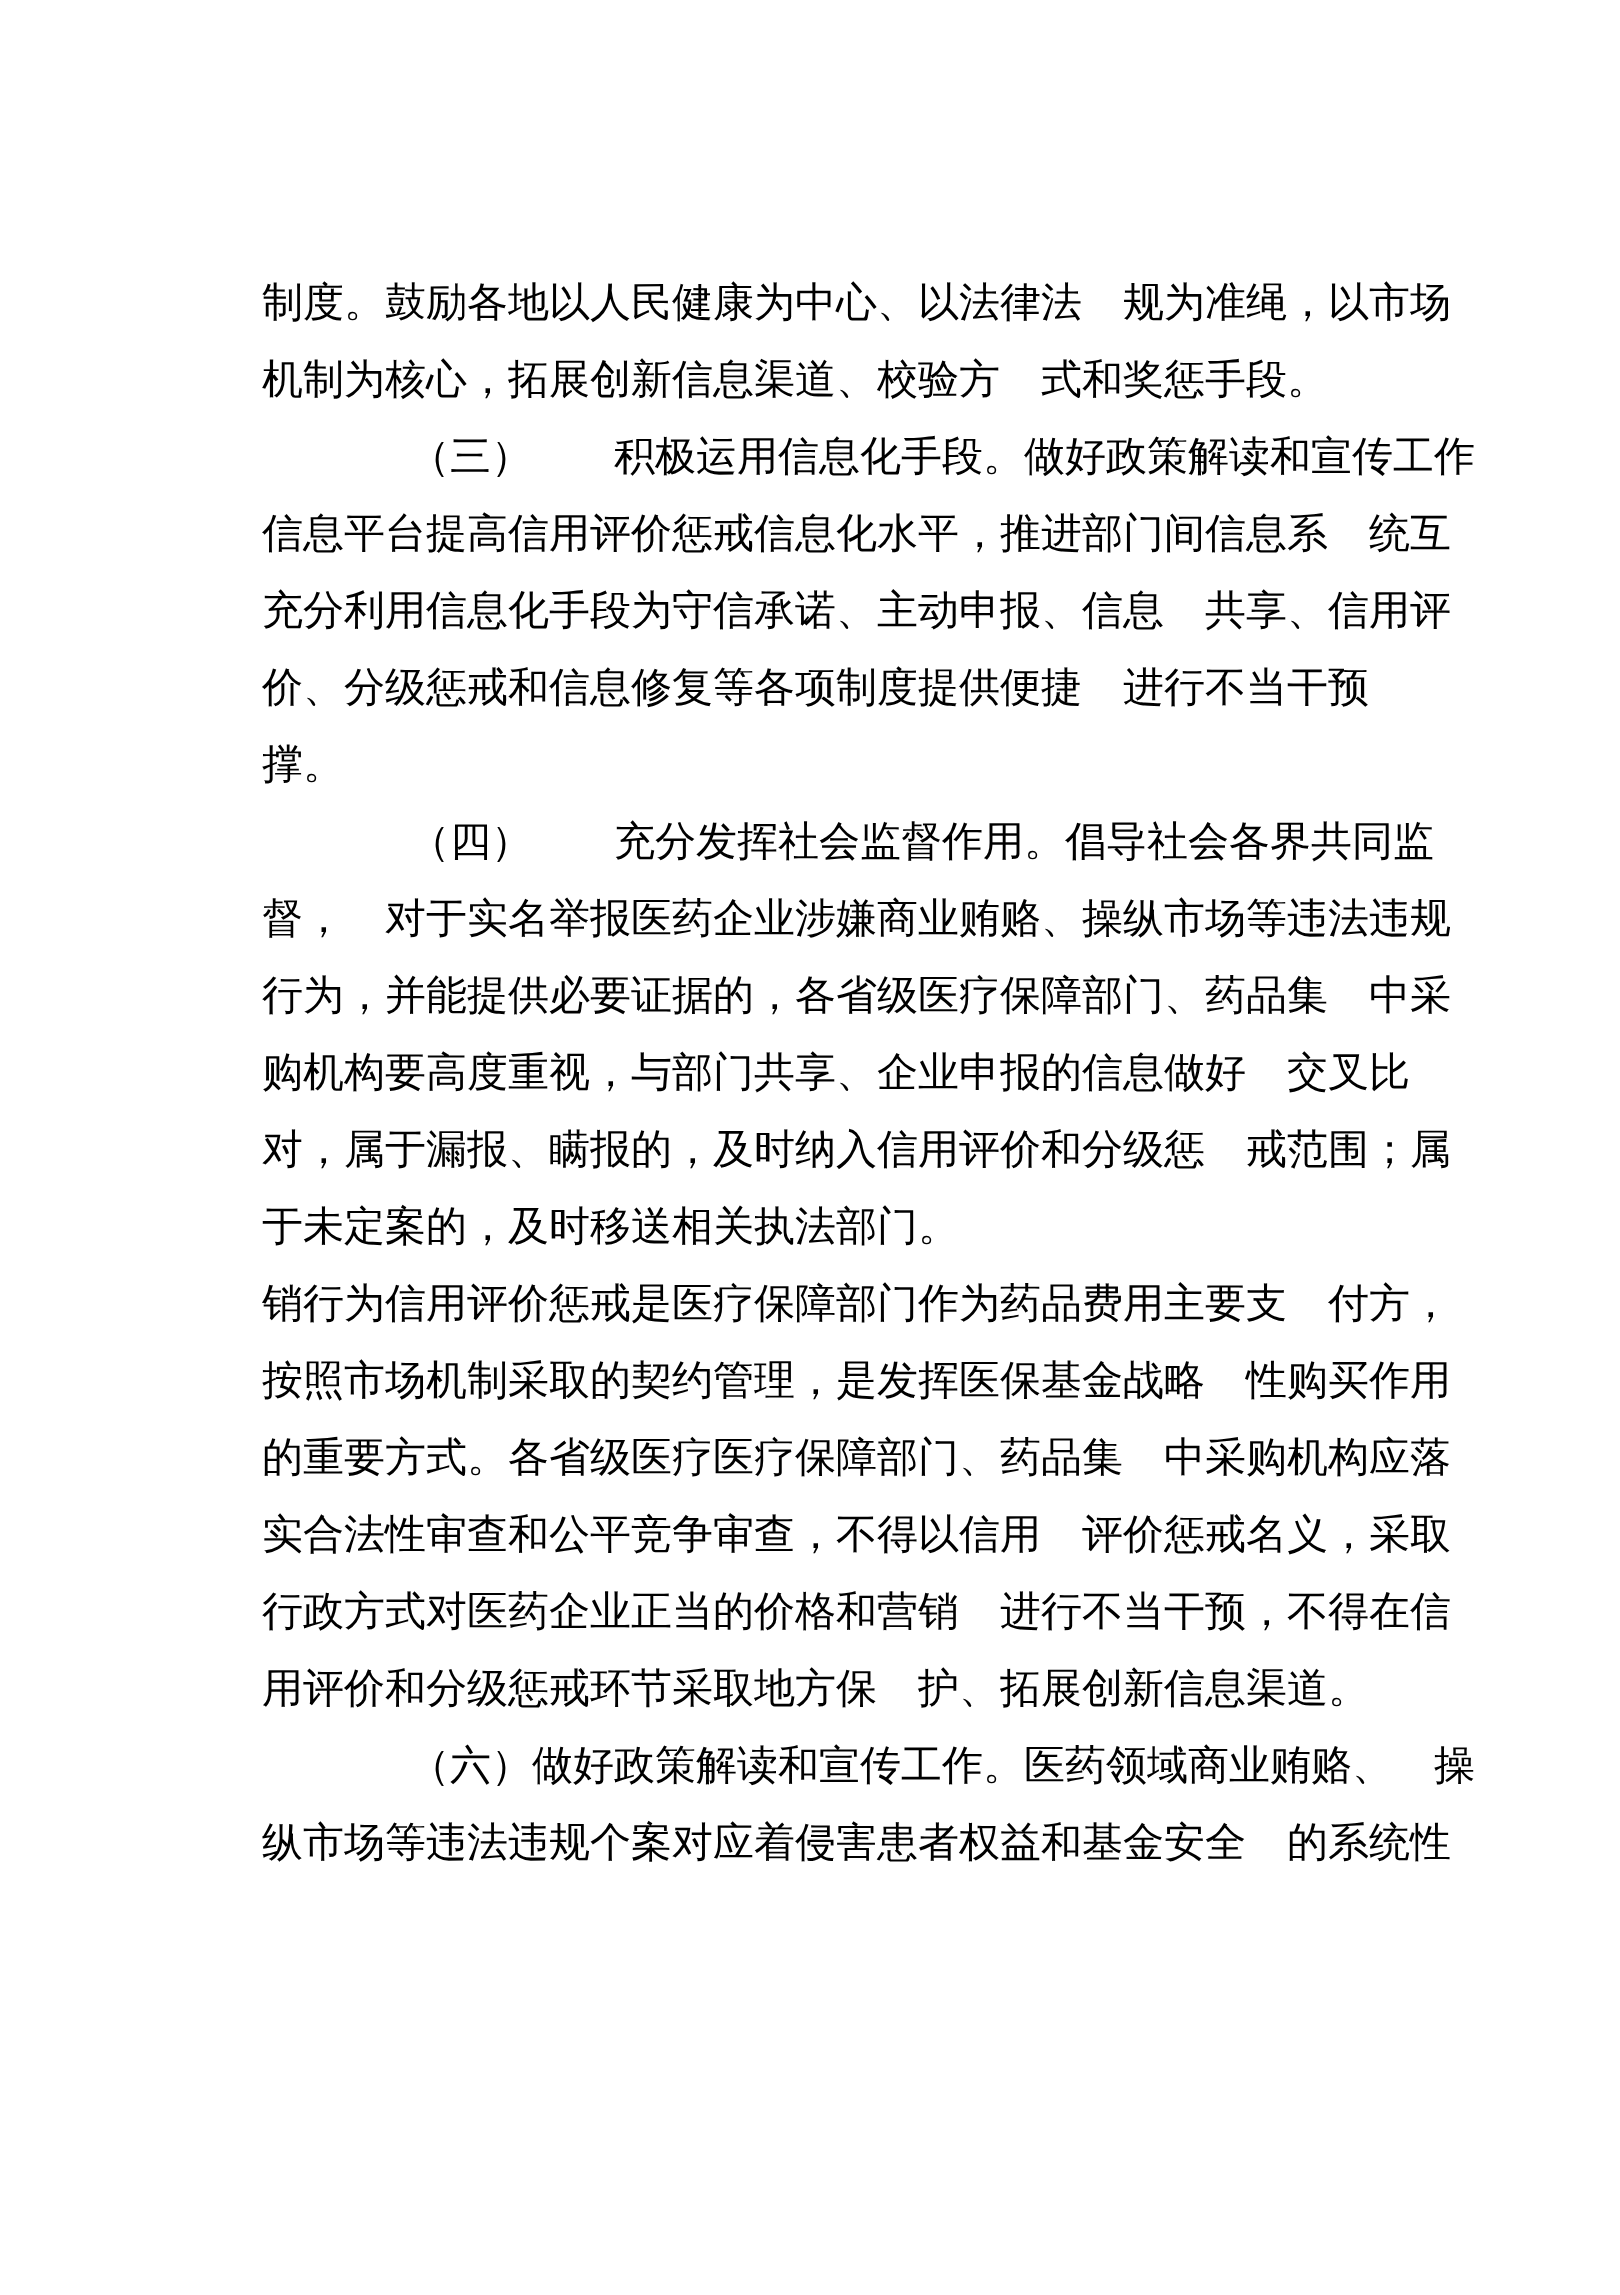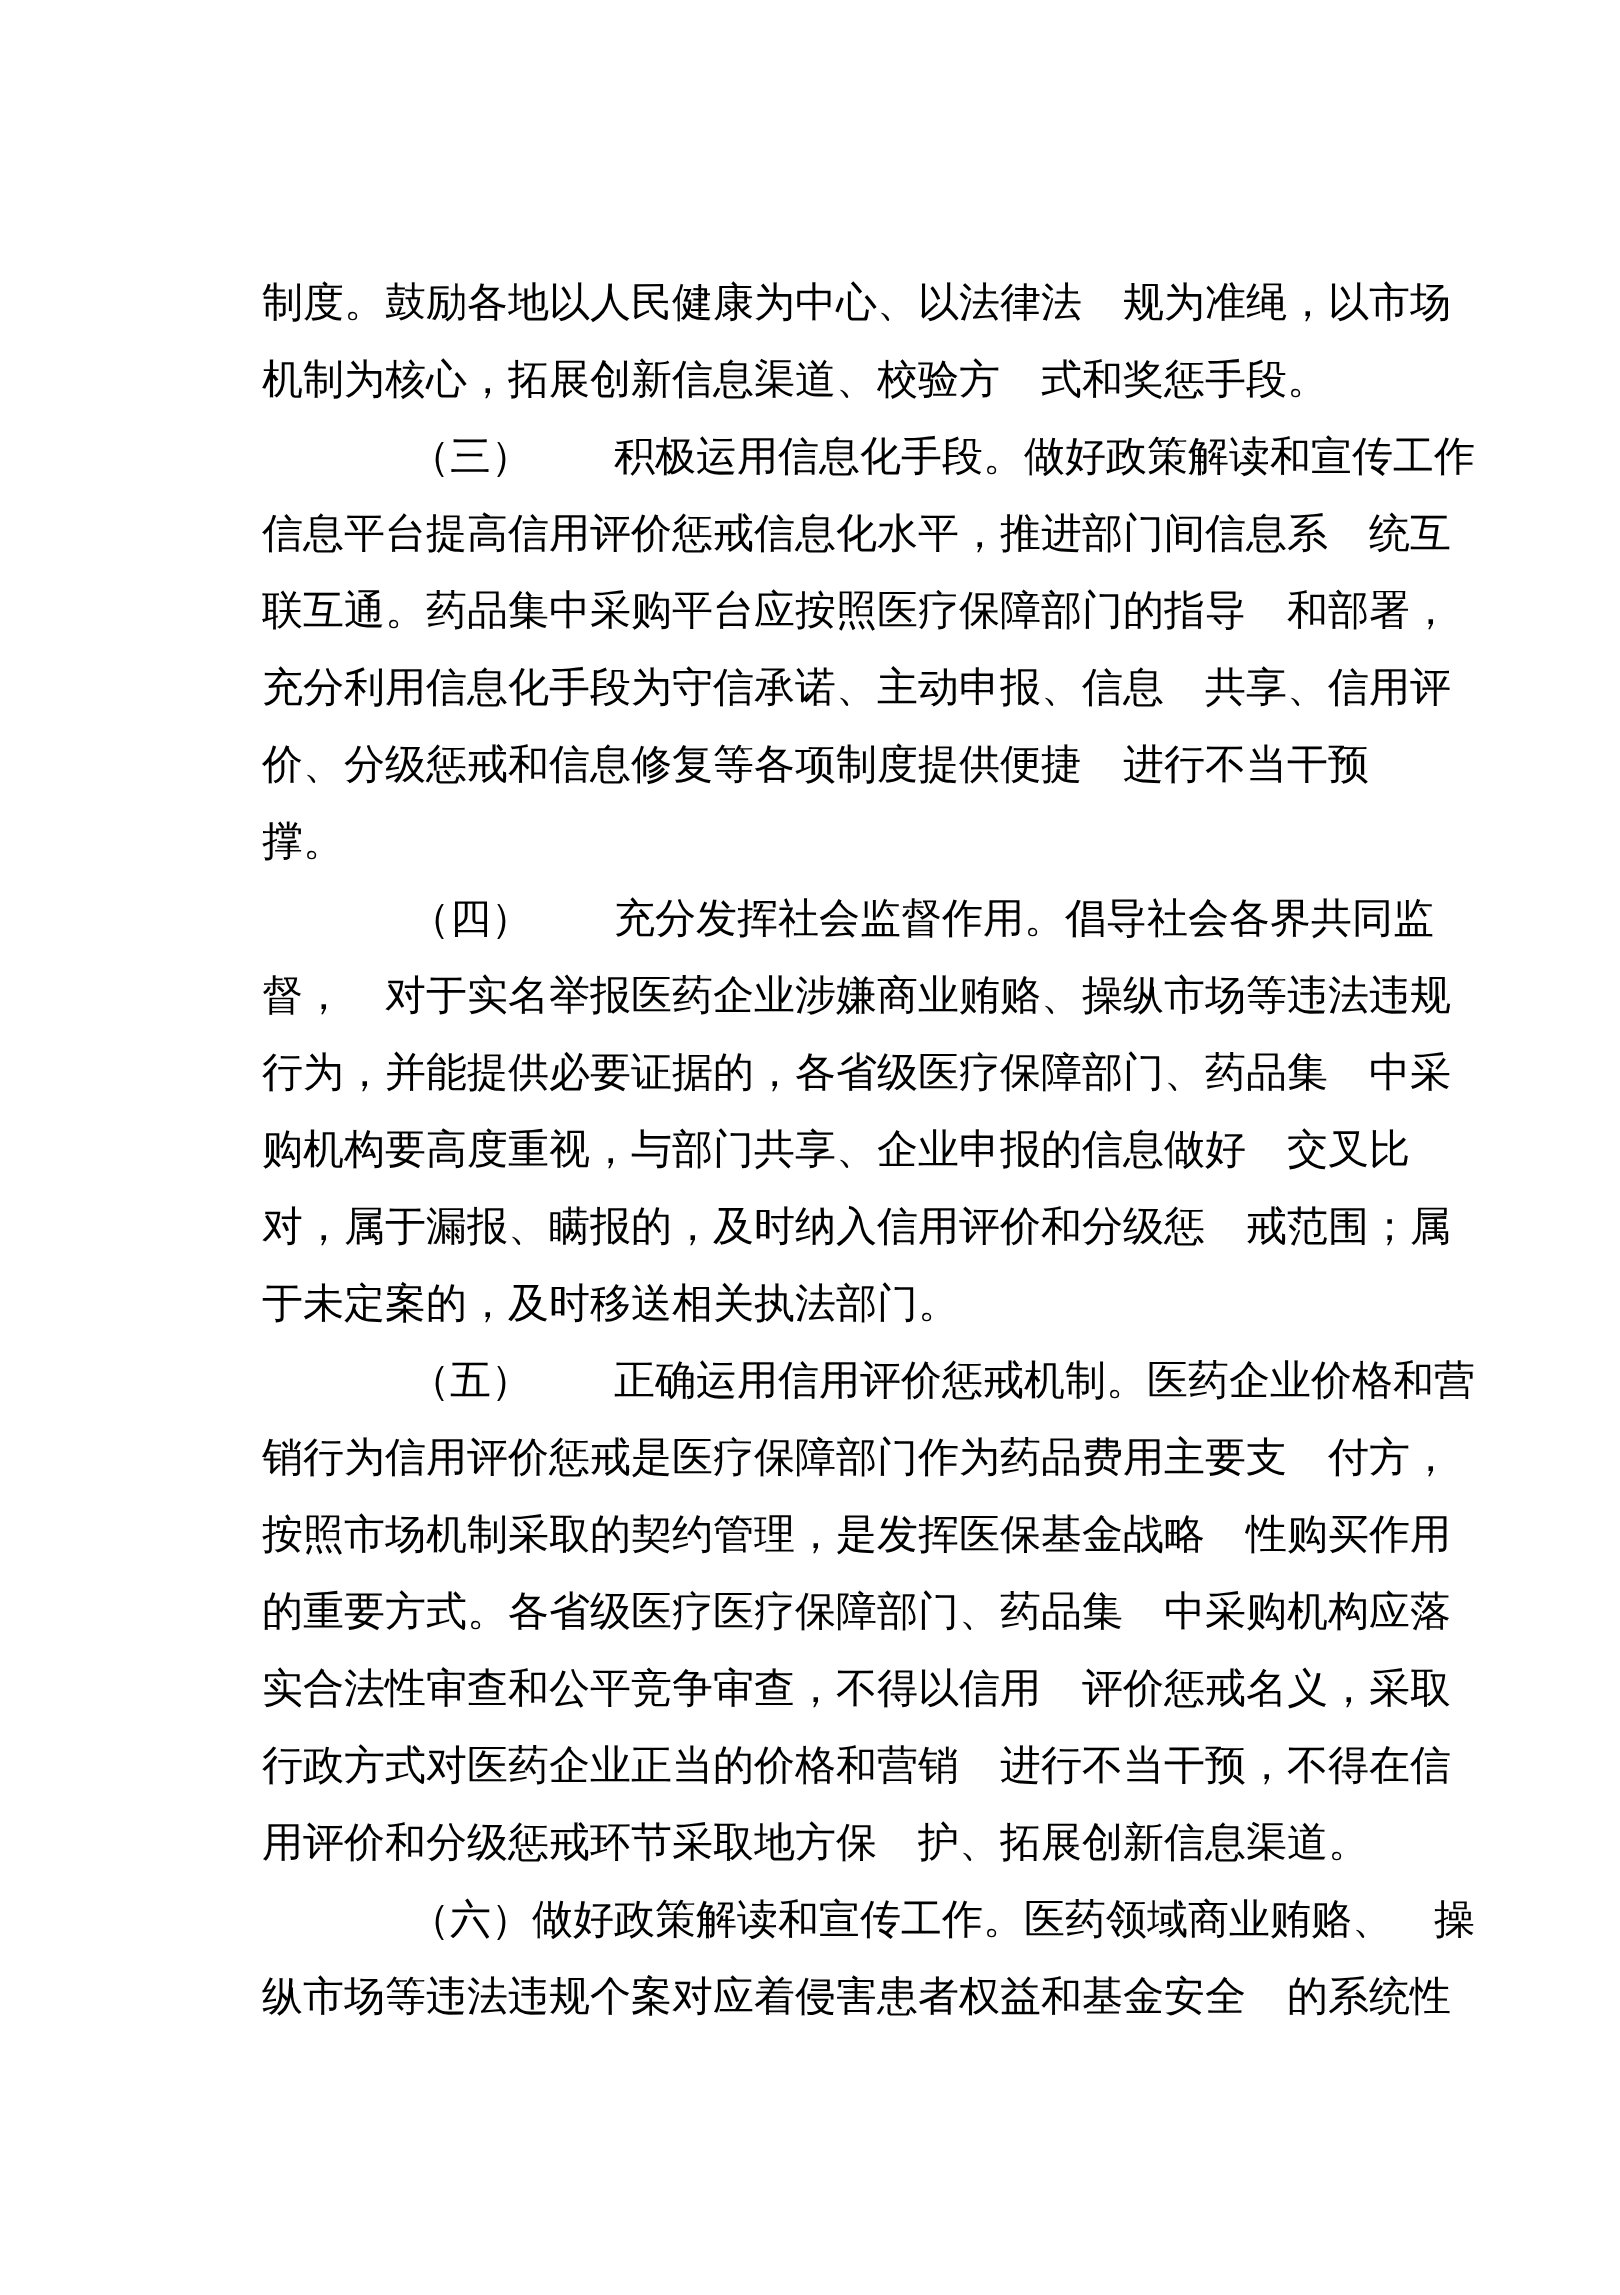--- a/index.html
+++ b/index.html
@@ -43,31 +43,29 @@
 </style>
 </head>
 <body>
 
 <div class="page">
   <div class="textblock">
     <div class="line">制度。鼓励各地以人民健康为中心、以法律法　规为准绳，以市场</div>
     <div class="line">机制为核心，拓展创新信息渠道、校验方　式和奖惩手段。</div>
     <div class="line indent">（三）　　积极运用信息化手段。做好政策解读和宣传工作</div>
     <div class="line">信息平台提高信用评价惩戒信息化水平，推进部门间信息系　统互</div>
-    <div class="line">联互通。药品集中采购平台应按照医疗保障部门的指导　和部署，</div>
     <div class="line">充分利用信息化手段为守信承诺、主动申报、信息　共享、信用评</div>
     <div class="line">价、分级惩戒和信息修复等各项制度提供便捷　进行不当干预</div>
     <div class="line">撑。</div>
     <div class="line indent">（四）　　充分发挥社会监督作用。倡导社会各界共同监</div>
     <div class="line">督，　对于实名举报医药企业涉嫌商业贿赂、操纵市场等违法违规</div>
     <div class="line">行为，并能提供必要证据的，各省级医疗保障部门、药品集　中采</div>
     <div class="line">购机构要高度重视，与部门共享、企业申报的信息做好　交叉比</div>
     <div class="line">对，属于漏报、瞒报的，及时纳入信用评价和分级惩　戒范围；属</div>
     <div class="line">于未定案的，及时移送相关执法部门。</div>
-    <div class="line indent">（五）　　正确运用信用评价惩戒机制。医药企业价格和营</div>
     <div class="line">销行为信用评价惩戒是医疗保障部门作为药品费用主要支　付方，</div>
     <div class="line">按照市场机制采取的契约管理，是发挥医保基金战略　性购买作用</div>
     <div class="line">的重要方式。各省级医疗医疗保障部门、药品集　中采购机构应落</div>
     <div class="line">实合法性审查和公平竞争审查，不得以信用　评价惩戒名义，采取</div>
     <div class="line">行政方式对医药企业正当的价格和营销　进行不当干预，不得在信</div>
     <div class="line">用评价和分级惩戒环节采取地方保　护、拓展创新信息渠道。</div>
     <div class="line indent">（六）做好政策解读和宣传工作。医药领域商业贿赂、　操</div>
     <div class="line">纵市场等违法违规个案对应着侵害患者权益和基金安全　的系统性</div>
   </div>
 </div>

